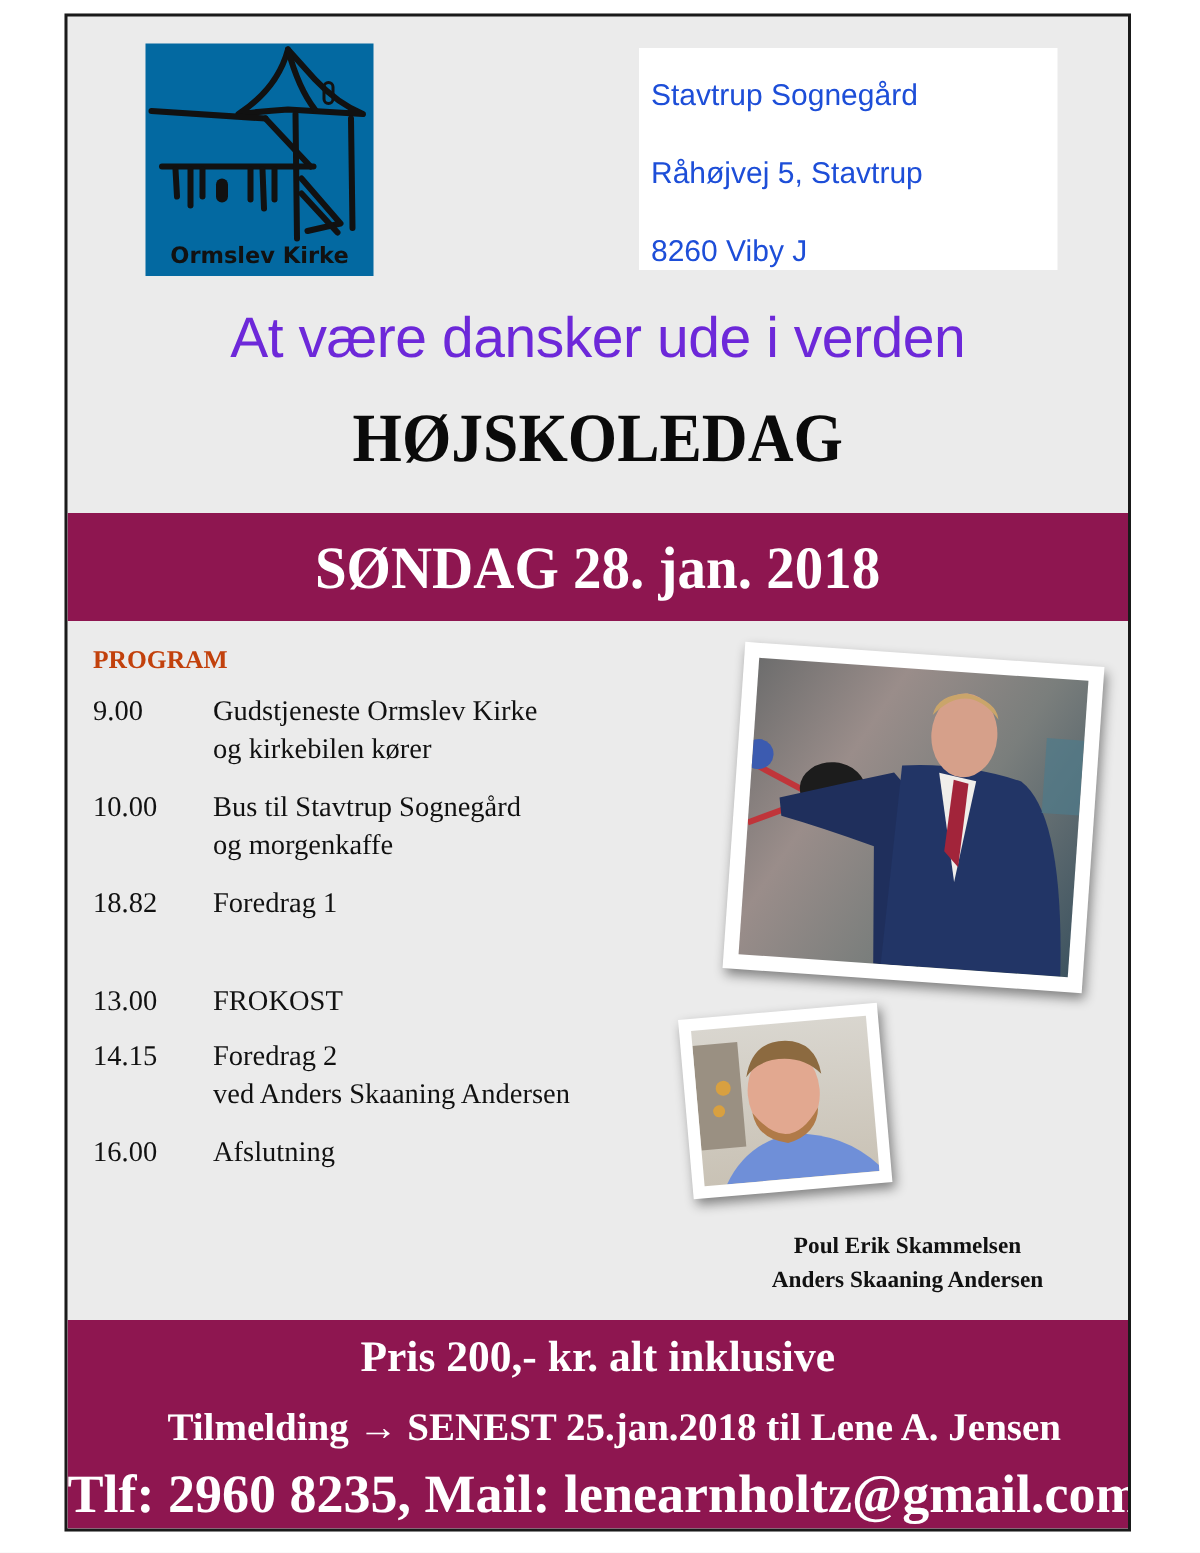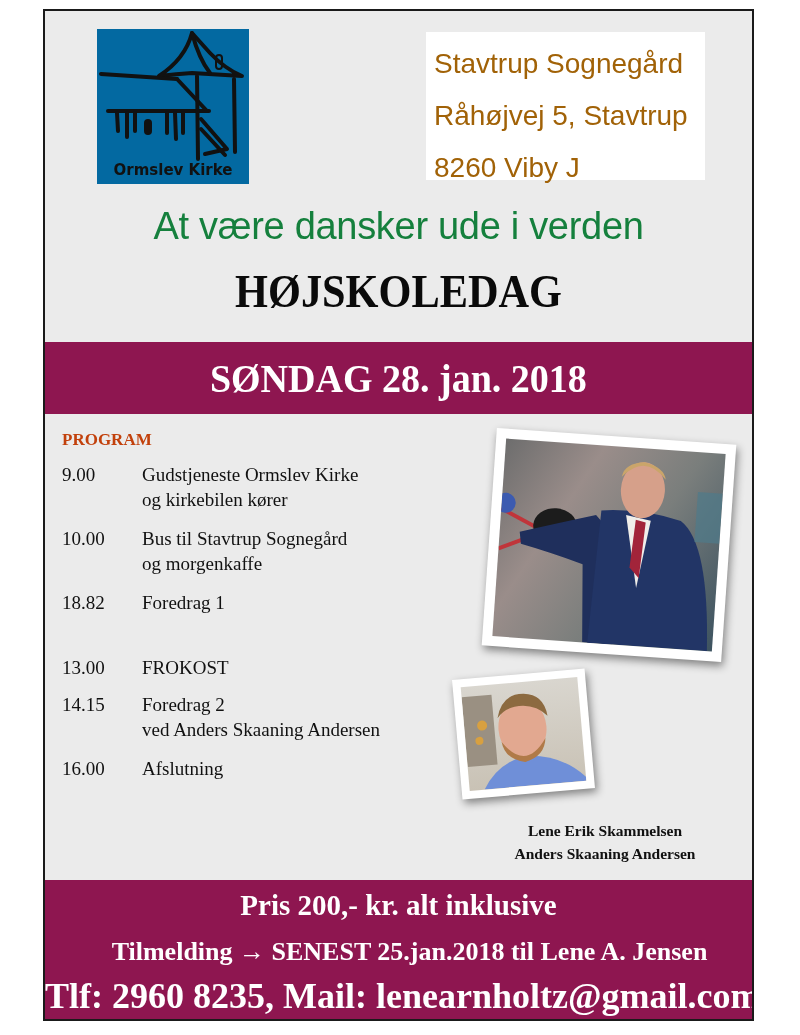--- a/index.html
+++ b/index.html
@@ -2,22 +2,22 @@
 <html><head>
 <meta charset="utf-8">
 <style>
   html, body { margin:0; padding:0; background:#ffffff; }
   body { width:800px; height:1035px; position:relative; overflow:hidden; font-family:"DejaVu Serif", serif; }
   .poster { position:absolute; left:43px; top:9px; width:711px; height:1012px; background:#ebebeb; border:2px solid #1a1a1a; box-sizing:border-box; overflow:hidden; }
   .logo { position:absolute; left:52px; top:18px; width:152px; height:155px; background:#0369a1; }
   .logo svg { position:absolute; left:0; top:0; }
   .logo-text { position:absolute; left:0; width:152px; bottom:5px; text-align:center; font-family:"DejaVu Sans", sans-serif; font-weight:bold; font-size:15px; color:#111; }
   .address { position:absolute; left:381px; top:21px; width:279px; height:148px; background:#ffffff; box-sizing:border-box; padding:6px 0 0 8px; }
-  .address div { font-family:"Liberation Sans", sans-serif; font-size:28px; color:#a16207; line-height:52px; height:52px; }
-  .subtitle { position:absolute; left:0; width:707px; top:194px; text-align:center; font-family:"Liberation Sans", sans-serif; font-size:38px; color:#15803d; letter-spacing:-0.3px; }
+  .address div { font-family:"Liberation Sans", sans-serif; font-size:20px; color:#1d4ed8; line-height:52px; height:52px; }
+  .subtitle { position:absolute; left:0; width:707px; top:194px; text-align:center; font-family:"Liberation Sans", sans-serif; font-size:38px; color:#6d28d9; letter-spacing:-0.3px; }
   .title { position:absolute; left:0; width:707px; top:254px; text-align:center; font-family:"Liberation Serif", serif; font-weight:bold; font-size:46px; color:#0a0a0a; transform:scaleX(0.92); }
   .date-band { position:absolute; left:0; top:331px; width:707px; height:72px; background:#8e1650; display:flex; align-items:center; justify-content:center; }
   .date-band span { font-family:"Liberation Serif", serif; font-weight:bold; font-size:40px; color:#ffffff; transform:scaleX(0.95); display:inline-block; }
   .program-label { position:absolute; left:17px; top:419px; font-family:"Liberation Serif", serif; font-weight:bold; font-size:17px; color:#c2410c; }
   .prog-row { position:absolute; left:17px; font-family:"Liberation Serif", serif; font-size:19px; color:#111; line-height:25px; }
   .prog-row .time { position:absolute; left:0; width:70px; }
   .prog-row .desc { position:absolute; left:80px; white-space:nowrap; }
   .photo-big { position:absolute; left:444px; top:425px; width:240px; height:218px; background:#fff; transform:rotate(4deg); box-shadow:2px 4px 8px rgba(0,0,0,0.45); }
   .photo-big .img { position:absolute; left:10px; top:10px; right:10px; bottom:10px; overflow:hidden; background:linear-gradient(120deg,#6d6d6d 0%,#9a8d8a 30%,#7a7e7c 60%,#3d5360 100%); }
   .photo-small { position:absolute; left:412px; top:663px; width:133px; height:120px; background:#fff; transform:rotate(-5deg); box-shadow:2px 4px 8px rgba(0,0,0,0.45); }
@@ -139,21 +139,21 @@
         <circle cx="14" cy="55" r="4" fill="#d8a040"></circle>
         <path d="M15 104 Q30 78 60 74 Q95 76 117 100 L117 104 Z" fill="#6f8fd8"></path>
         <ellipse cx="58" cy="46" rx="24" ry="30" fill="#e2a890"></ellipse>
         <path d="M36 58 Q58 90 80 58 Q78 76 58 80 Q38 76 36 58 Z" fill="#b07a48"></path>
         <path d="M34 34 Q40 10 62 12 Q82 14 84 36 Q72 22 52 24 Q40 26 34 34 Z" fill="#8c6a40"></path>
       </svg>
     </div>
   </div>
 
   <div class="names">
-    <div>Lene Erik Skammelsen</div>
+    <div>Poul Erik Skammelsen</div>
     <div>Anders Skaaning Andersen</div>
   </div>
 
   <div class="footer-band">
     <div class="line1">Pris 200,- kr.  alt inklusive</div>
     <div class="line2">Tilmelding → SENEST 25.jan.2018 til Lene A. Jensen</div>
     <div class="line3">Tlf: 2960 8235,   Mail:  lenearnholtz@gmail.com</div>
   </div>
 
 </div>

